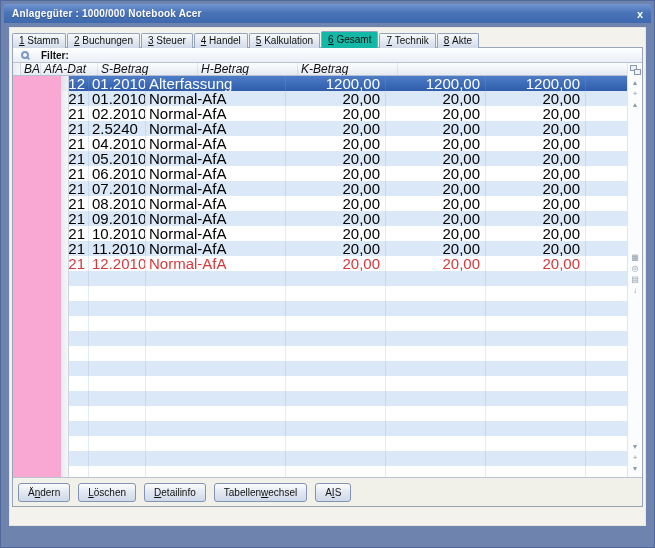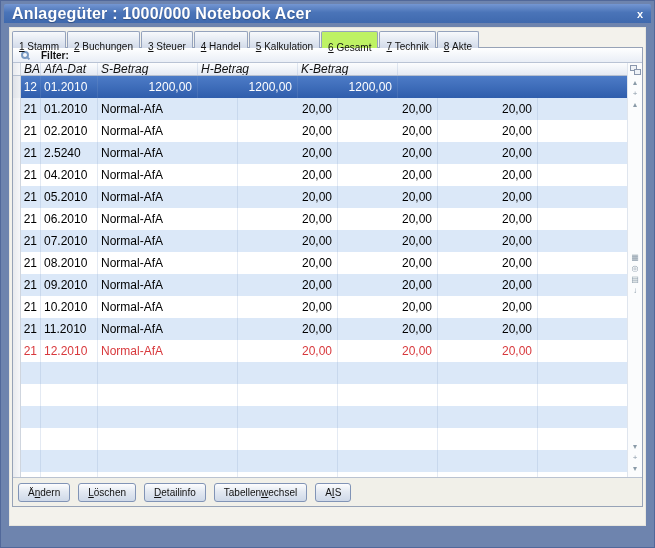--- a/index.html
+++ b/index.html
@@ -4,56 +4,56 @@
 <style>
   html,body{margin:0;padding:0;width:655px;height:548px;overflow:hidden;
     font-family:"Liberation Sans",sans-serif;}
   body{background:#6e84ae;}
   *{box-sizing:border-box;}
   .win{position:absolute;inset:0;border:1px solid #51689a;}
   
   .titlebar{position:absolute;top:3px;left:3px;right:3px;height:19px;
     background:linear-gradient(#7496d2,#4a74b8 45%,#3f69ae);
     border-radius:2px 2px 0 0;display:flex;align-items:center;color:#fff;}
-  .title{font-size:16px;font-weight:bold;padding-left:8px;letter-spacing:.2px;
+  .title{font-size:10px;font-weight:bold;padding-left:8px;letter-spacing:.2px;
     text-shadow:0 1px 1px rgba(0,0,0,.25);}
   .close{margin-left:auto;margin-right:8px;font-size:11px;font-weight:bold;cursor:default;}
   
   .inner{position:absolute;top:26px;left:8px;right:8px;bottom:21px;
     background:#f3f2ec;border:1px solid #e7e6df;}
   
   .tabstrip{position:absolute;top:3px;left:2px;height:17px;display:flex;
     align-items:flex-end;z-index:3;}
-  .tab{height:15px;line-height:14px;padding:8px 6px;font-size:10px;color:#111;
+  .tab{height:15px;line-height:14px;padding:0 6px;font-size:10px;color:#111;
     background:linear-gradient(#f7f9fc,#dde4ef 70%,#d2dae9);
     border:1px solid #95a3bd;border-bottom:none;border-radius:2px 2px 0 0;
     margin-right:1px;white-space:nowrap;cursor:default;text-align:right;}
-  .tab.active{background:#bef264;height:17px;line-height:16px;position:relative;z-index:4;}
+  .tab.active{background:#14b8a6;height:17px;line-height:16px;position:relative;z-index:4;}
   .tab .u{text-decoration:underline;}
   
   .panel{position:absolute;left:2px;right:2px;top:19px;bottom:18px;
     background:#f9a8d4;border:1px solid #97a3b7;z-index:2;}
   
   .filterbar{position:absolute;top:0;left:0;right:0;height:15px;
     background:linear-gradient(#feffff,#e9eef6);border-bottom:1px solid #b9c3d4;
     display:flex;align-items:center;font-size:10px;}
   .mag{width:8px;height:8px;border:2px solid #7a9ac2;border-radius:50%;
     position:relative;display:inline-block;margin-left:8px;}
   .mag::after{content:'';position:absolute;width:4px;height:2px;background:#7a9ac2;
     transform:rotate(45deg);right:-3px;bottom:-2px;}
   .flabel{font-weight:bold;margin-left:12px;color:#111;}
   
   .grid{position:absolute;left:0;right:15px;top:15px;bottom:29px;overflow:hidden;}
   .ghead{display:flex;height:13px;background:linear-gradient(#fcfdfe,#e5eaf3);
     border-bottom:1px solid #b6c0d0;}
   .hc{font-size:12px;line-height:12px;padding-left:3px;color:#111;
     border-right:1px solid #c9d1de;overflow:hidden;white-space:nowrap;font-style:italic;}
   .grows{position:absolute;top:13px;left:0;right:0;bottom:0;overflow:hidden;}
-  .row{height:22px;display:flex;align-items:center;font-size:12px;color:#000;
-    background:#fff;cursor:default;}
+  .row{height:15px;display:flex;align-items:center;font-size:15px;color:#000;
+    background:#fff;cursor:default;margin-left:48px;}
   .row.alt{background:#dbe8f8;}
   .row.selected{background:linear-gradient(#4d7cc7,#2f5dac);color:#fff;}
   .row.negative{color:#d8383c;}
   .cell{overflow:hidden;white-space:nowrap;line-height:11px;
     border-right:1px solid rgba(130,160,200,0.22);height:100%;
     display:flex;align-items:center;}
   .c-gut{width:8px;background:linear-gradient(to right,#e8eaee,#f6f7f9);
     border-right:1px solid #cfd5de;}
   .row.selected .c-gut{background:linear-gradient(to right,#dfe2e8,#eef0f3);}
   .c-ba{width:20px;justify-content:flex-end;padding-right:3px;}
@@ -119,20 +119,21 @@
             <div class="hc cell c-s">S-Betrag</div>
             <div class="hc cell c-h">H-Betrag</div>
             <div class="hc cell c-k">K-Betrag</div>
             <div class="hc c-fill"></div>
           </div>
         <div class="grows" id="grows">
             <div class="row selected">
               <div class="cell c-gut"></div>
               <div class="cell c-ba">12</div>
               <div class="cell c-date">01.2010</div>
+              <div class="cell c-text">Alterfassung</div>
               <div class="cell c-s">1200,00</div>
               <div class="cell c-h">1200,00</div>
               <div class="cell c-k">1200,00</div>
               <div class="cell c-fill"></div>
             </div>
             <div class="row alt">
               <div class="cell c-gut"></div>
               <div class="cell c-ba">21</div>
               <div class="cell c-date">01.2010</div>
               <div class="cell c-text">Normal-AfA</div>

